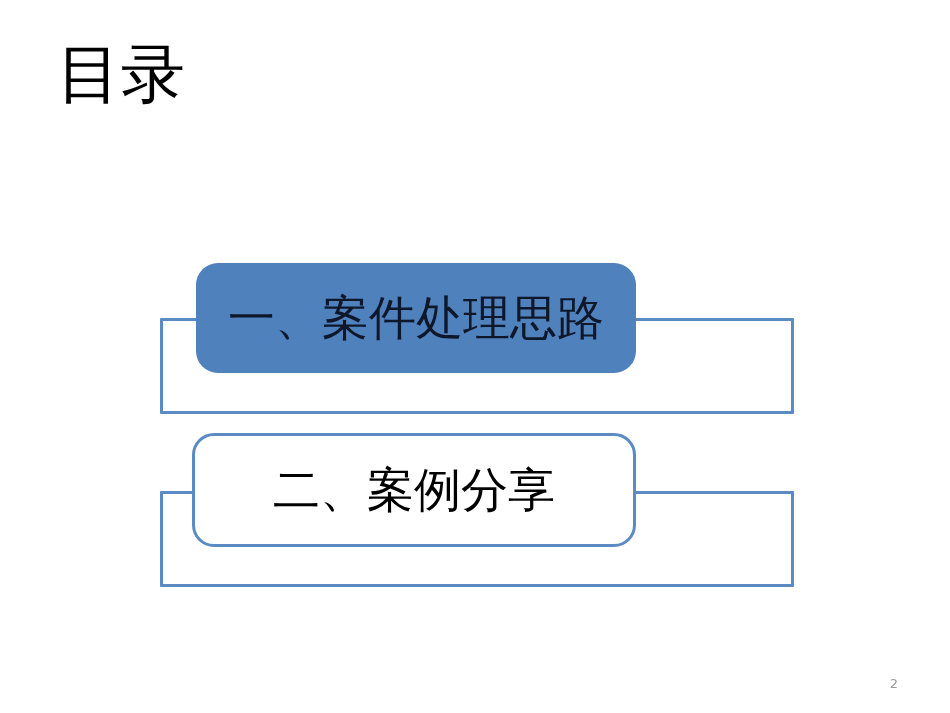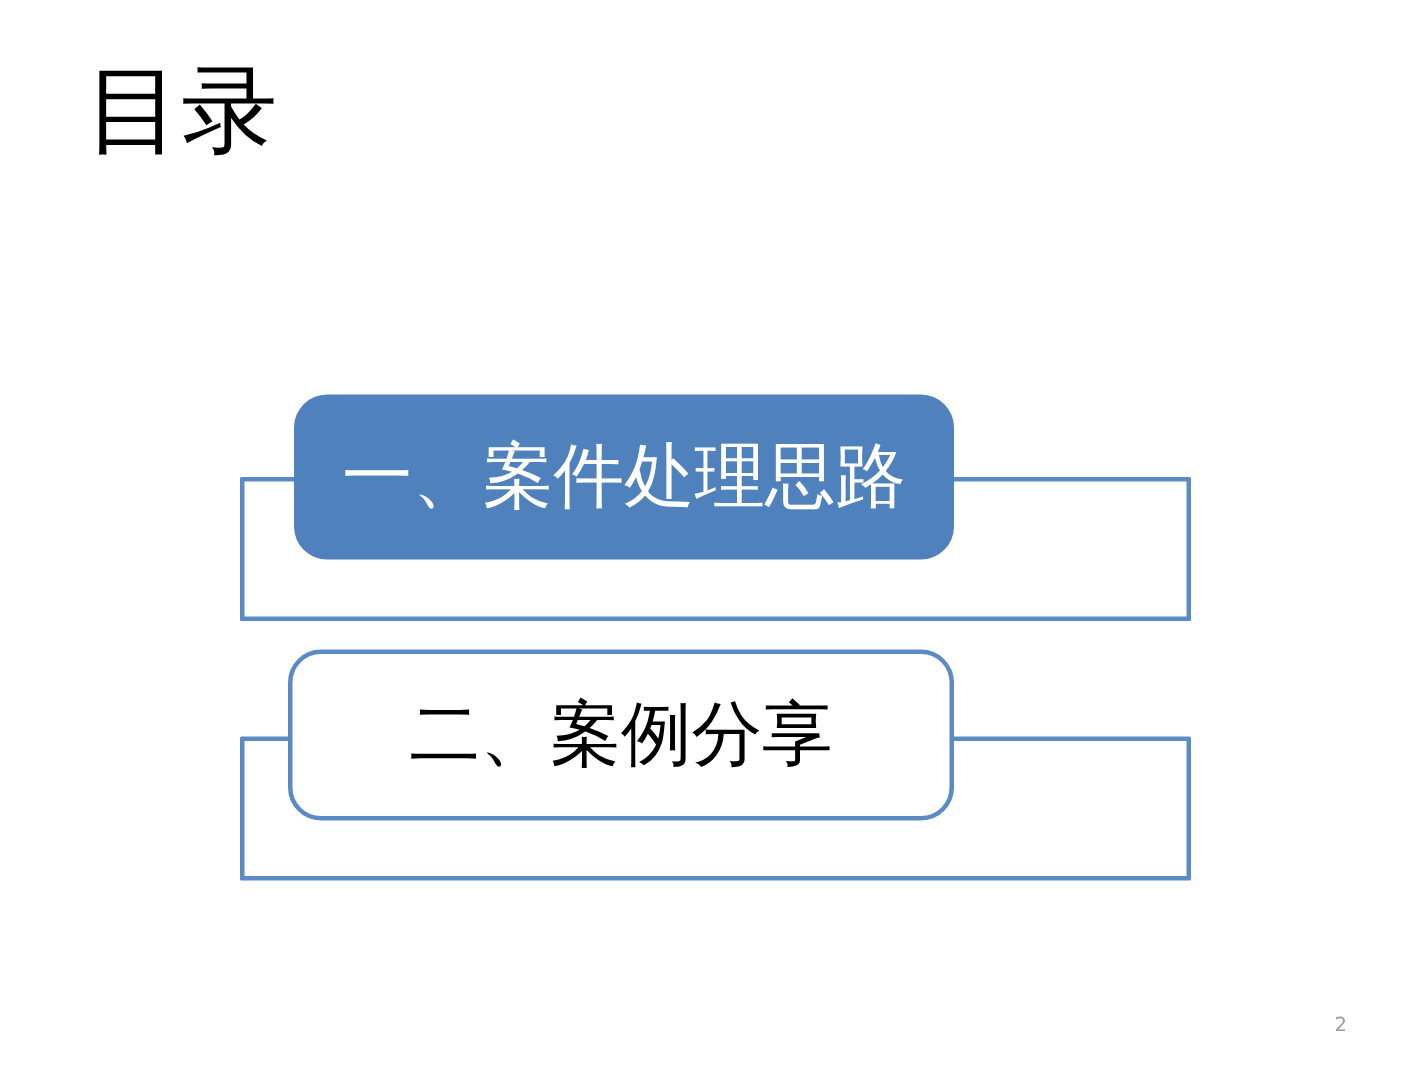--- a/index.html
+++ b/index.html
@@ -76,21 +76,21 @@
     width: 100%;
     text-align: center;
     font-size: 47px;
     line-height: 1.05;
     white-space: nowrap;
     font-weight: 400;
     letter-spacing: 0px;
   }
 
   .agenda-box.filled .agenda-label {
-    color: #ffffff;
+    color: #0f172a;
   }
 
   .agenda-box.outlined .agenda-label {
     color: #000000;
   }
 
   
   #slide-number {
     position: absolute;
     right: 52px;

